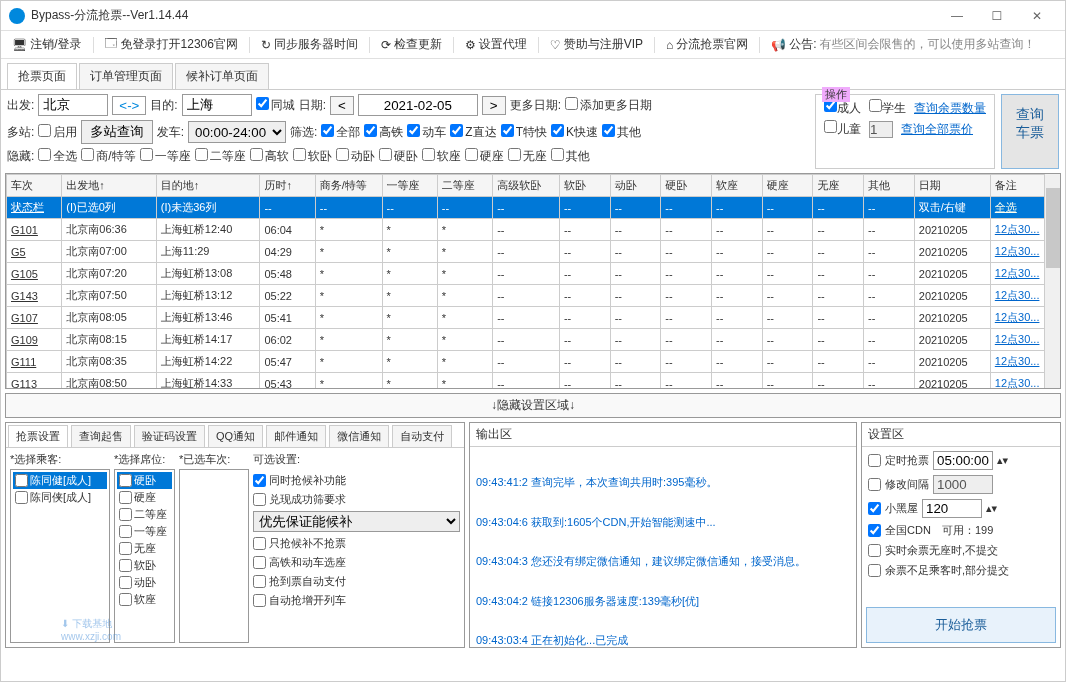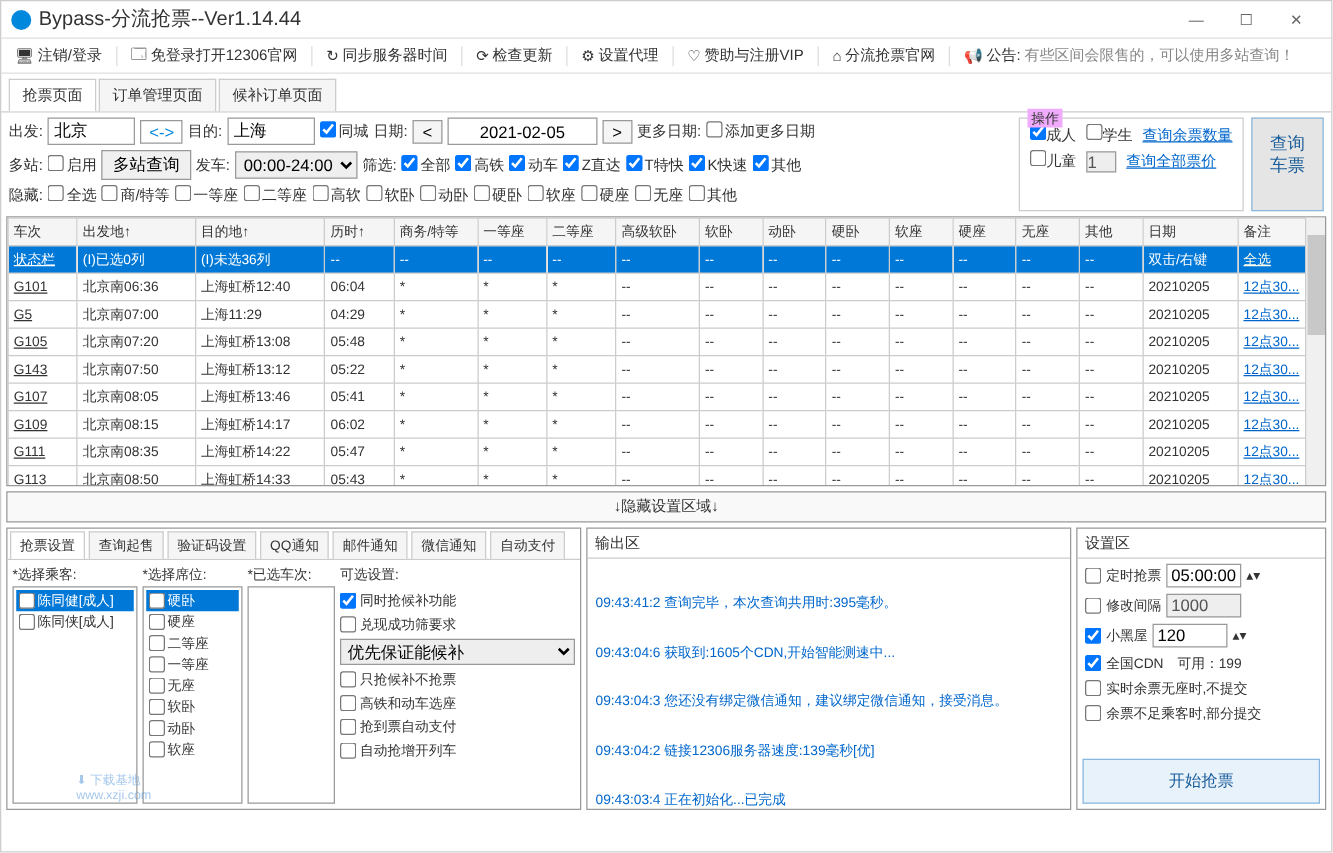--- a/index.html
+++ b/index.html
@@ -1,19 +1,19 @@
 <!DOCTYPE html>
 <html><head>
 <meta charset="utf-8">
 <style>
 * { box-sizing: border-box; margin: 0; padding: 0; }
 body { font-family: "Microsoft YaHei", sans-serif; font-size: 12px; background: #fff; color: #333; width: 1066px; height: 682px; overflow: hidden; border: 1px solid #ccc; }
 .titlebar { height: 30px; display: flex; align-items: center; padding: 0 8px; border-bottom: 1px solid #e0e0e0; }
 .titlebar .logo { width: 16px; height: 16px; background: #0088dd; border-radius: 50%; margin-right: 6px; }
-.titlebar .title { flex: 1; font-size: 16px; }
+.titlebar .title { flex: 1; font-size: 12px; }
 .titlebar .winbtn { width: 40px; height: 28px; display: flex; align-items: center; justify-content: center; color: #666; }
 .toolbar { height: 28px; display: flex; align-items: center; padding: 0 6px; border-bottom: 1px solid #e0e0e0; gap: 4px; }
 .toolbar .tbitem { display: flex; align-items: center; gap: 3px; padding: 0 5px; color: #333; white-space: nowrap; }
 .toolbar .sep { width: 1px; height: 16px; background: #ddd; margin: 0 2px; }
 .toolbar .notice { color: #888; }
 .tabs-main { display: flex; border-bottom: 1px solid #ccc; padding: 4px 6px 0; }
 .tabs-main .tab { padding: 4px 10px; border: 1px solid #ccc; border-bottom: none; background: #f5f5f5; margin-right: 2px; }
 .tabs-main .tab.active { background: #fff; }
 .search-area { padding: 4px 6px; }
 .search-row { display: flex; align-items: center; gap: 4px; margin-bottom: 4px; flex-wrap: wrap; }
@@ -470,21 +470,21 @@
       <div class="stab">自动支付</div>
     </div>
     <div class="grab-body">
       <div class="col" style="width:100px">
         <div class="col-label">*选择乘客:</div>
         <div class="listbox" id="pass-list">
             <div class="item sel"><input type="checkbox" style=""> 陈同健[成人]</div>
             <div class="item"><input type="checkbox" style=""> 陈同侠[成人]</div>
           </div>
       </div>
-      <div class="col" style="width:80px">
+      <div class="col" style="width:61px">
         <div class="col-label">*选择席位:</div>
         <div class="listbox" id="seat-list">
             <div class="item sel"><input type="checkbox" style=""> 硬卧</div>
             <div class="item"><input type="checkbox" style=""> 硬座</div>
             <div class="item"><input type="checkbox" style=""> 二等座</div>
             <div class="item"><input type="checkbox" style=""> 一等座</div>
             <div class="item"><input type="checkbox" style=""> 无座</div>
             <div class="item"><input type="checkbox" style=""> 软卧</div>
             <div class="item"><input type="checkbox" style=""> 动卧</div>
             <div class="item"><input type="checkbox" style=""> 软座</div>

